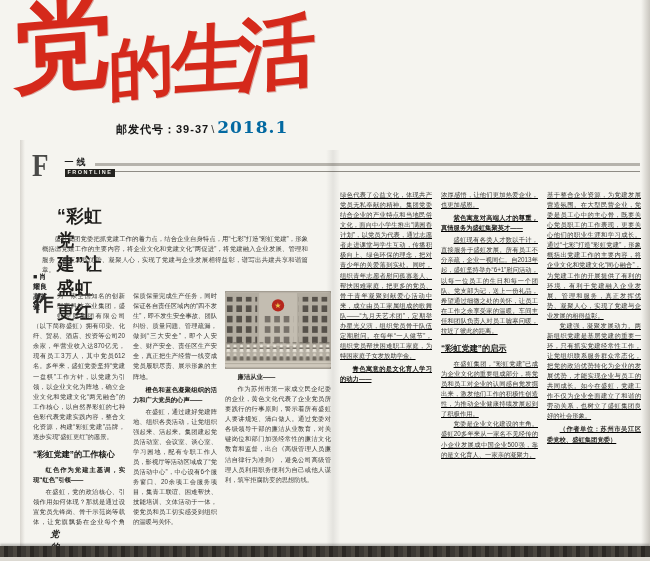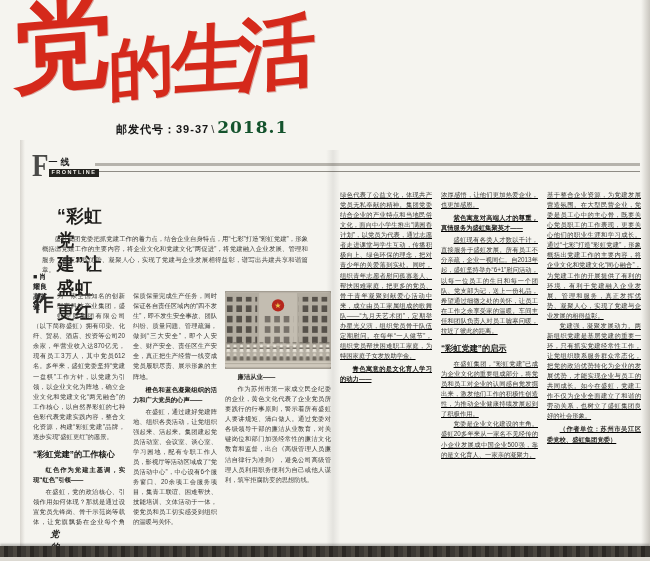--- a/index.html
+++ b/index.html
@@ -19,28 +19,28 @@
   
   .masthead-char{position:absolute;color:#d5291b;font-family:"DejaVu Serif",serif;
     font-weight:bold;line-height:1;text-shadow:1px 1px 0 rgba(160,20,10,.35);}
   .c1{left:12px;top:-6px;font-size:100px;transform:rotate(-5deg) skewX(-4deg);}
   .c2{left:108px;top:34px;font-size:66px;transform:rotate(-7deg) skewX(-6deg);}
   .c3{left:172px;top:22px;font-size:74px;transform:rotate(-4deg) skewX(-5deg);}
   .c4{left:236px;top:12px;font-size:80px;transform:rotate(-6deg) skewX(-6deg);}
   .postal{position:absolute;left:116px;top:117px;font-size:11px;font-weight:bold;color:#161616;
     letter-spacing:1px;}
   .postal .slash{font-weight:normal;color:#333;margin:0 2px;}
-  .postal .issue{font-family:"DejaVu Serif",serif;font-size:17px;color:#14532d;
+  .postal .issue{font-family:"DejaVu Serif",serif;font-size:17px;color:#0369a1;
     font-weight:bold;letter-spacing:1px;}
   
   .page{position:absolute;background:transparent;}
   .sectionmark{position:absolute;left:32px;top:154px;display:flex;align-items:flex-start;}
   .sec-letter{font-size:27px;font-weight:bold;color:#4a4a48;line-height:.9;
     font-family:"Liberation Serif",serif;transform:scaleY(1.15);}
-  .sec-right{margin-left:0;margin-top:4px;}
+  .sec-right{margin-left:16px;margin-top:4px;}
   .sec-cn{font-size:9px;font-weight:bold;color:#1c1c1c;letter-spacing:3px;line-height:1;}
   .sec-en{margin-top:2px;font-size:5.5px;font-weight:bold;color:#f2f1ec;background:#24231f;
     padding:1px 3px;letter-spacing:1.5px;line-height:1;}
   .rule-a{position:absolute;left:95px;top:163px;width:545px;height:3px;background:#b6b3ac;}
   .rule-b{position:absolute;left:95px;top:171px;width:545px;height:1px;background:#8f8c85;}
   .art-title{position:absolute;left:33px;top:204px;font-size:17.5px;font-weight:bold;
     color:#1e1d1b;letter-spacing:.5px;margin-left:24px;}
   .art-intro{position:absolute;left:42px;top:234px;width:266px;font-size:6.4px;line-height:1.62;
     color:#3e3d3a;text-align:justify;text-indent:2em;}
   .art-authors{position:absolute;left:33px;top:272px;font-size:7px;font-weight:bold;color:#222;}

